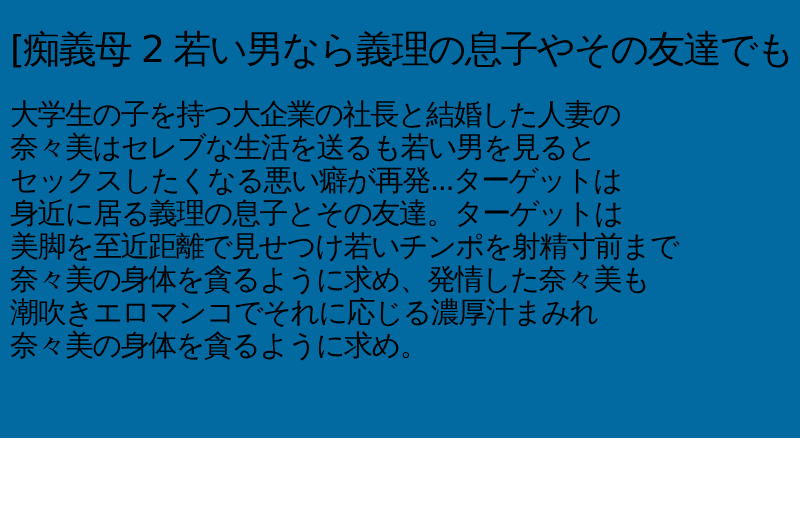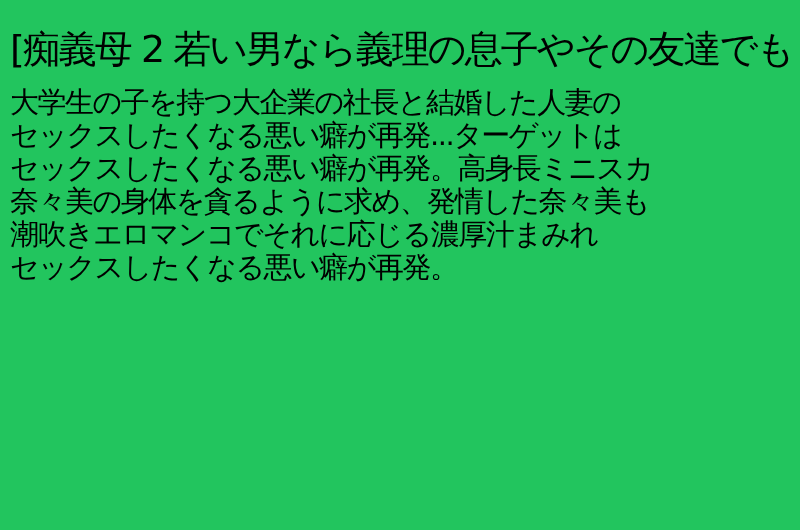--- a/index.html
+++ b/index.html
@@ -10,55 +10,57 @@
   body {
     width: 800px;
     height: 530px;
     overflow: hidden;
     font-family: "DejaVu Sans", "Liberation Sans", sans-serif;
     color: #000000;
   }
   .page {
     box-sizing: border-box;
     width: 800px;
-    height: 530px;
+    height: 438px;
     padding: 24px 24px 0 10px;
-    background: #22c55e;
+    background: #0369a1;
   }
   .title-block {
     font-size: 38px;
     line-height: 50px;
     font-weight: 500;
     letter-spacing: -2px;
   }
   .title-line {
     white-space: nowrap;
   }
   .description-block {
-    margin-top: 12px;
+    margin-top: 24px;
     font-size: 29px;
     line-height: 33px;
     font-weight: 400;
     letter-spacing: -1.5px;
   }
   .description-line {
     white-space: nowrap;
   }
 </style>
 </head>
 <body>
 
 <div class="page">
 
   <div class="title-block">
     <div class="title-line">[痴義母 2 若い男なら義理の息子やその友達でも</div>
   </div>
 
   <div class="description-block">
     <div class="description-line">大学生の子を持つ大企業の社長と結婚した人妻の</div>
+    <div class="description-line">奈々美はセレブな生活を送るも若い男を見ると</div>
     <div class="description-line">セックスしたくなる悪い癖が再発...ターゲットは</div>
-    <div class="description-line">セックスしたくなる悪い癖が再発。高身長ミニスカ</div>
+    <div class="description-line">身近に居る義理の息子とその友達。ターゲットは</div>
+    <div class="description-line">美脚を至近距離で見せつけ若いチンポを射精寸前まで</div>
     <div class="description-line">奈々美の身体を貪るように求め、発情した奈々美も</div>
     <div class="description-line">潮吹きエロマンコでそれに応じる濃厚汁まみれ</div>
-    <div class="description-line">セックスしたくなる悪い癖が再発。</div>
+    <div class="description-line">奈々美の身体を貪るように求め。</div>
   </div>
 
 </div>
 
 </body></html>

